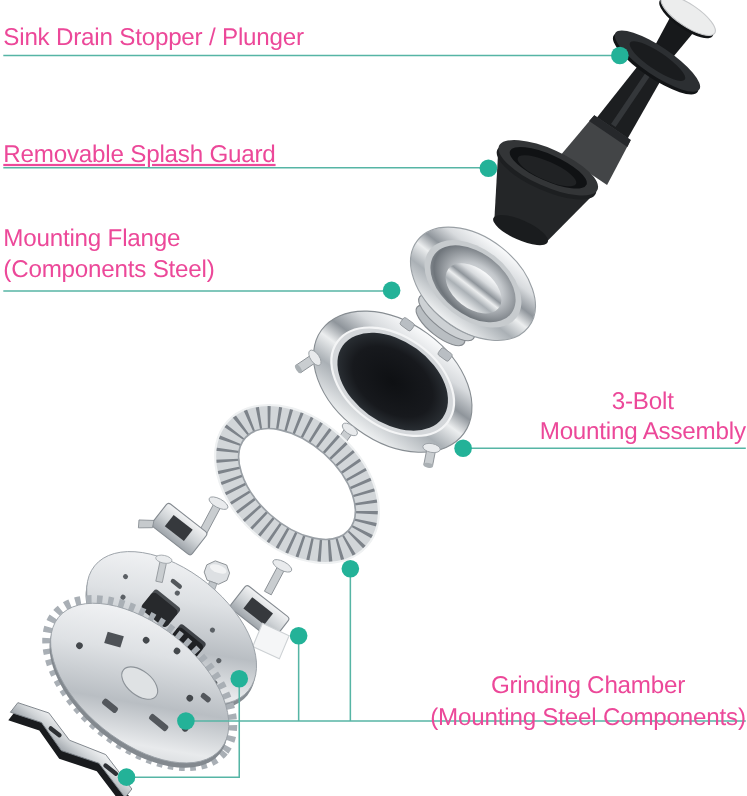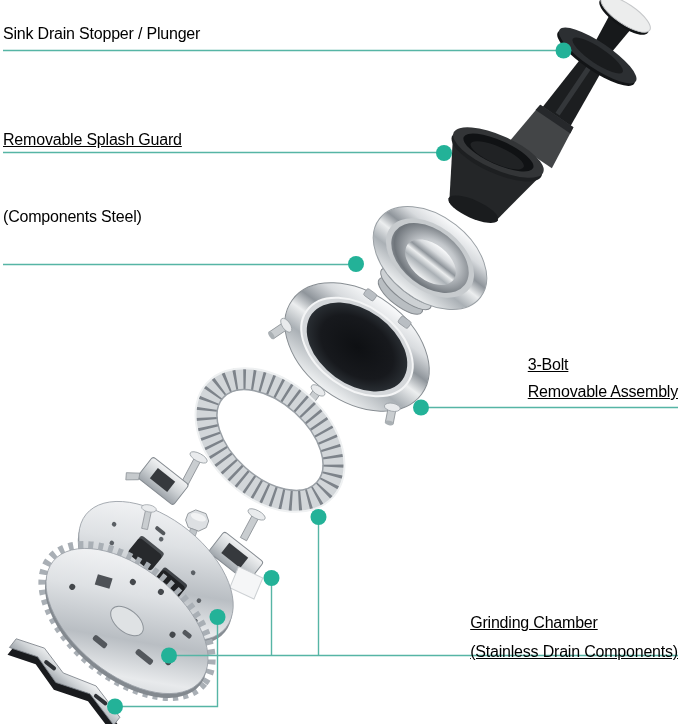--- a/index.html
+++ b/index.html
@@ -6,28 +6,28 @@
   .stage{
     position:relative;
     width:679px;height:724px;
     background:#ffffff;
     overflow:hidden;
     font-family:"Liberation Sans", sans-serif;
   }
   .stage svg{position:absolute;left:0;top:0;}
   .part-label{
     position:absolute;
-    font-size:16px;
+    font-size:22px;
     line-height:28px;
     font-weight:300;
     letter-spacing:-0.2px;
-    color:#000000;
+    color:#ec4899;
     white-space:nowrap;
   }
-  .part-label.right{text-align:left;text-decoration:underline;}
+  .part-label.right{text-align:center;}
   .lbl-plunger{left:3px;top:20px;}
   .lbl-splash{left:3px;top:126px;text-decoration:underline;}
   .lbl-flange{left:3px;top:203px;}
   .lbl-assembly{right:1px;top:351px;line-height:27px;}
   .lbl-grinding{right:1px;top:608px;line-height:29px;}
 </style>
 </head>
 <body>
 
 <div class="stage">
@@ -228,26 +228,27 @@
 
   <div class="part-label lbl-plunger">
     <span>Sink Drain Stopper / Plunger</span>
   </div>
 
   <div class="part-label lbl-splash">
     <span>Removable Splash Guard</span>
   </div>
 
   <div class="part-label lbl-flange">
+    <div>Mounting Flange</div>
     <div>(Components Steel)</div>
   </div>
 
   <div class="part-label right lbl-assembly">
     <div>3-Bolt</div>
-    <div>Removable Assembly</div>
+    <div>Mounting Assembly</div>
   </div>
 
   <div class="part-label right lbl-grinding">
     <div>Grinding Chamber</div>
-    <div>(Stainless Drain Components)</div>
+    <div>(Mounting Steel Components)</div>
   </div>
 
 </div>
 
 </body></html>

